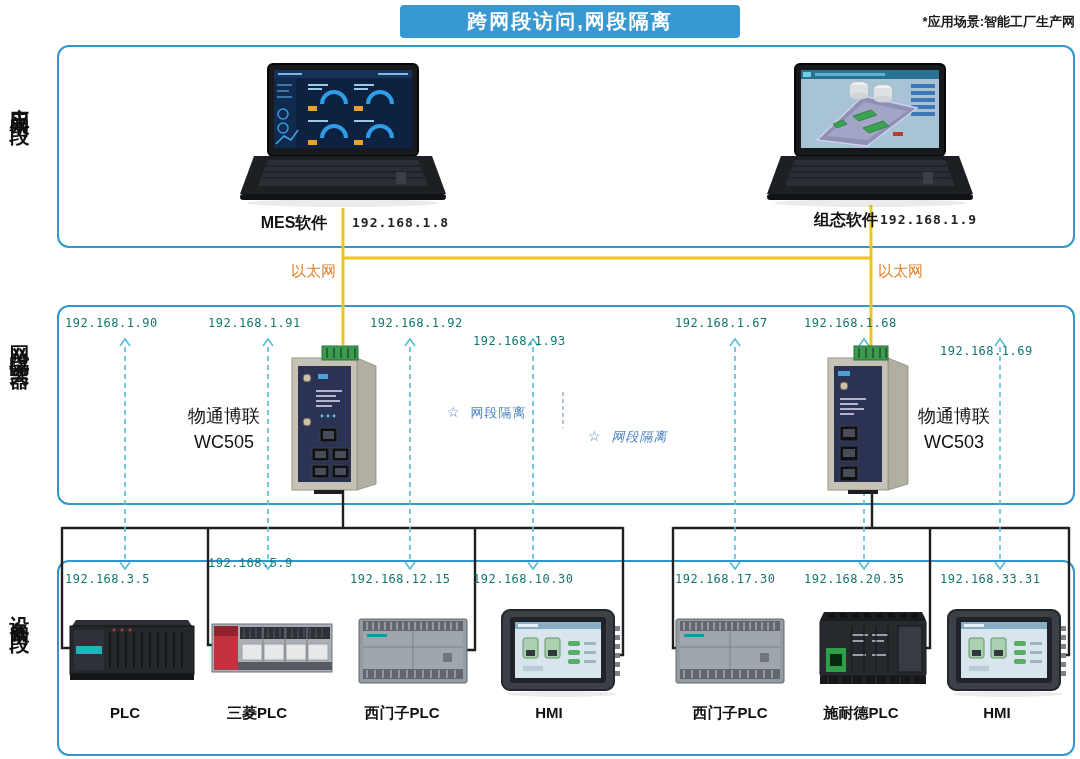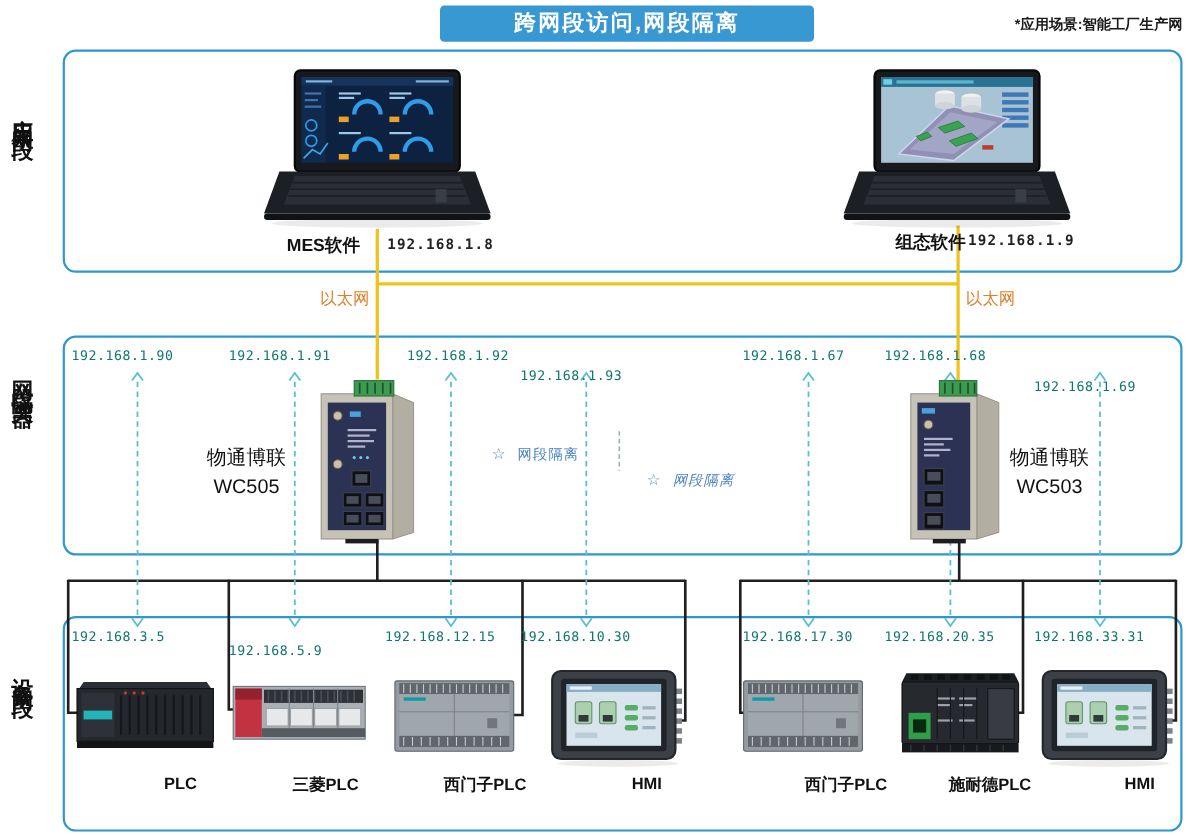--- a/index.html
+++ b/index.html
@@ -31,21 +31,21 @@
   .laptop-name { position:absolute; font-size:16px; font-weight:700; color:#111; text-align:center; z-index:4; }
   .laptop-ip { position:absolute; font-size:13px; color:#222; z-index:4;
                font-family:"DejaVu Sans Mono",monospace; letter-spacing:1px;font-weight:bold; }
   .eth-label { position:absolute; font-size:15px; font-weight:400; color:var(--ethernet-orange,#e07f28); z-index:4; }
   .ip { position:absolute; width:120px; text-align:left; font-size:12px; color:#0f766e; z-index:4;
         font-family:"DejaVu Sans Mono",monospace; letter-spacing:0.5px; white-space:nowrap; }
   .gw-label { position:absolute; width:84px; text-align:center; font-size:18px; color:#111;
               line-height:1.45; z-index:4; }
   .feature { position:absolute; font-size:13px; color:var(--feature-blue,#4a82c4); z-index:4; letter-spacing:1px; }
   .feature .star { margin-right:10px; font-size:14px; }
-  .dev-label { position:absolute; width:130px; text-align:center; font-size:15px; font-weight:700; color:#111; z-index:4;margin-left:39px; }
+  .dev-label { position:absolute; width:130px; text-align:center; font-size:15px; font-weight:700; color:#111; z-index:4; }
 
   
   .dev { position:absolute; z-index:3; }
 
   
   #wires { position:absolute; left:0; top:0; width:1080px; height:759px; z-index:2; pointer-events:none; }
   .yline { stroke:var(--ethernet-yellow,#eec41c); stroke-width:3; fill:none; }
   .kline { stroke:var(--line-black,#1f1f1f); stroke-width:2.4; fill:none; }
   .cdash { stroke:var(--arrow-cyan,#57bdd6); stroke-width:1.6; fill:none; stroke-dasharray:5 4; }
   .chev  { stroke:var(--arrow-cyan,#57bdd6); stroke-width:1.6; fill:none; }
@@ -314,21 +314,21 @@
       </g>
       <rect x="32" y="146" width="30" height="4" fill="#1b1d20"></rect>
     </svg>
   </div>
   <div class="gw-label" style="left:912px; top:403px;">
     <div>物通博联</div>
     <div>WC503</div>
   </div>
 
   <div class="ip" style="left:65px;  top:572px;">192.168.3.5</div>
-  <div class="ip" style="left:208px; top:584px;">192.168.5.9</div>
+  <div class="ip" style="left:208px; top:557px;font-family:Liberation Mono, monospace;">192.168.5.9</div>
   <div class="ip" style="left:350px; top:572px;">192.168.12.15</div>
   <div class="ip" style="left:473px; top:572px;">192.168.10.30</div>
   <div class="ip" style="left:675px; top:572px;">192.168.17.30</div>
   <div class="ip" style="left:804px; top:572px;">192.168.20.35</div>
   <div class="ip" style="left:940px; top:572px;">192.168.33.31</div>
 
   <div class="dev" style="left:66px; top:616px;">
     <svg width="132" height="70" viewBox="0 0 132 70">
       <polygon points="10,4 122,4 126,10 6,10" fill="#2c3036"></polygon>
       <rect x="4" y="10" width="124" height="48" fill="#24272c" stroke="#0e1012"></rect>

